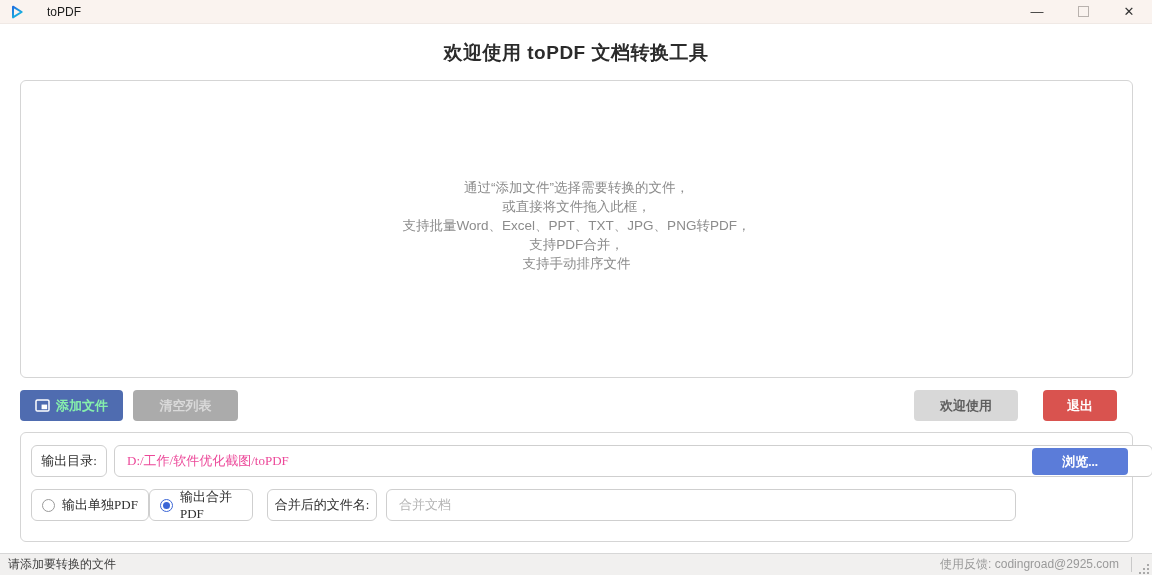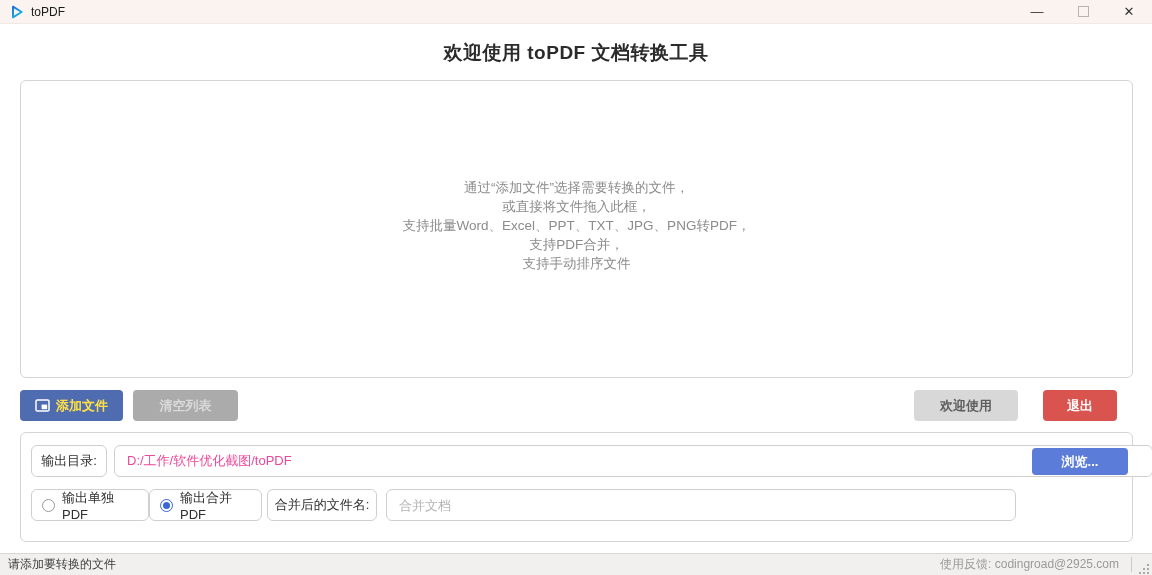--- a/index.html
+++ b/index.html
@@ -8,21 +8,21 @@
     font-family:"Liberation Sans","DejaVu Sans",sans-serif;
     background:#ffffff;
   }
   
   .titlebar{
     position:absolute;left:0;top:0;width:1152px;height:23px;
     background:#faf3ef;display:flex;align-items:center;
     border-bottom:1px solid #f0e9e5;
   }
   .app-icon{width:16px;height:16px;margin-left:9px;display:flex;align-items:center;}
-  .app-title{font-size:12px;color:#1b1b1b;margin-left:6px;}
+  .app-title{font-size:12px;color:#1b1b1b;margin-left:22px;}
   .win-controls{margin-left:auto;display:flex;height:100%;}
   .win-btn{
     width:46px;height:100%;display:flex;align-items:center;justify-content:center;
     font-size:13px;color:#333;cursor:pointer;user-select:none;
   }
   .max-square{width:9px;height:9px;border:1px solid #b9b2ae;}
   
   .page-title{
     position:absolute;left:0;top:40px;width:1152px;text-align:center;
     font-size:19px;font-weight:bold;color:#2b2b2b;letter-spacing:0.5px;
@@ -37,28 +37,28 @@
     text-align:center;color:#8c8c8c;font-size:13.5px;line-height:19px;
     margin-top:-8px;
   }
   
   .btn{
     position:absolute;top:390px;height:31px;border:none;border-radius:4px;
     font-size:13px;font-weight:bold;cursor:pointer;
     display:flex;align-items:center;justify-content:center;
     font-family:inherit;
   }
-  .btn-add{left:20px;width:103px;background:#4f6cb0;color:#fde047;gap:6px;}
+  .btn-add{left:20px;width:103px;background:#4f6cb0;color:#86efac;gap:6px;}
   .btn-clear{left:133px;width:105px;background:#ababab;color:#d9d9d9;cursor:default;}
   .btn-start{left:914px;width:104px;background:#d8d8d8;color:#5f5f5f;cursor:default;}
   .btn-exit{left:1043px;width:74px;background:#d9534f;color:#ffffff;}
   
   .output-panel{
     position:absolute;left:20px;top:432px;width:1111px;height:108px;
-    border:1px solid #d5d5d5;border-radius:6px;background:#fff;
+    border:1px solid #d5d5d5;border-radius:6px;background:#fff;font-family:Liberation Serif, serif;
   }
   .tag-box{
     position:absolute;height:32px;border:1px solid #cfcfcf;border-radius:6px;
     background:#fff;display:flex;align-items:center;justify-content:center;
     font-size:13px;color:#2f2f2f;box-sizing:border-box;
   }
   .row1{top:12px;}
   .row2{top:56px;}
   .dir-label{left:10px;width:76px;}
   .dir-input{
@@ -67,21 +67,21 @@
     font-size:13px;color:#ec4899;padding:0 12px;outline:none;
     font-family:inherit;background:#fff;
   }
   .btn-browse{
     position:absolute;left:1011px;top:15px;width:96px;height:27px;
     background:#5b7cd9;color:#fff;border:none;border-radius:4px;
     font-size:13px;font-weight:bold;cursor:pointer;font-family:inherit;
   }
   .radio-box{cursor:pointer;gap:7px;padding:0 10px;}
   .radio-single{left:10px;width:118px;}
-  .radio-merge{left:128px;width:113px;}
+  .radio-merge{left:128px;width:104px;}
   .merge-label{left:246px;width:110px;}
   .radio-circle{
     width:13px;height:13px;border-radius:50%;border:1px solid #9a9a9a;
     background:#fff;box-sizing:border-box;flex:0 0 auto;
   }
   .radio-circle.checked{
     border:1px solid #3b66d6;position:relative;
   }
   .radio-circle.checked::after{
     content:"";position:absolute;left:2px;top:2px;width:7px;height:7px;

